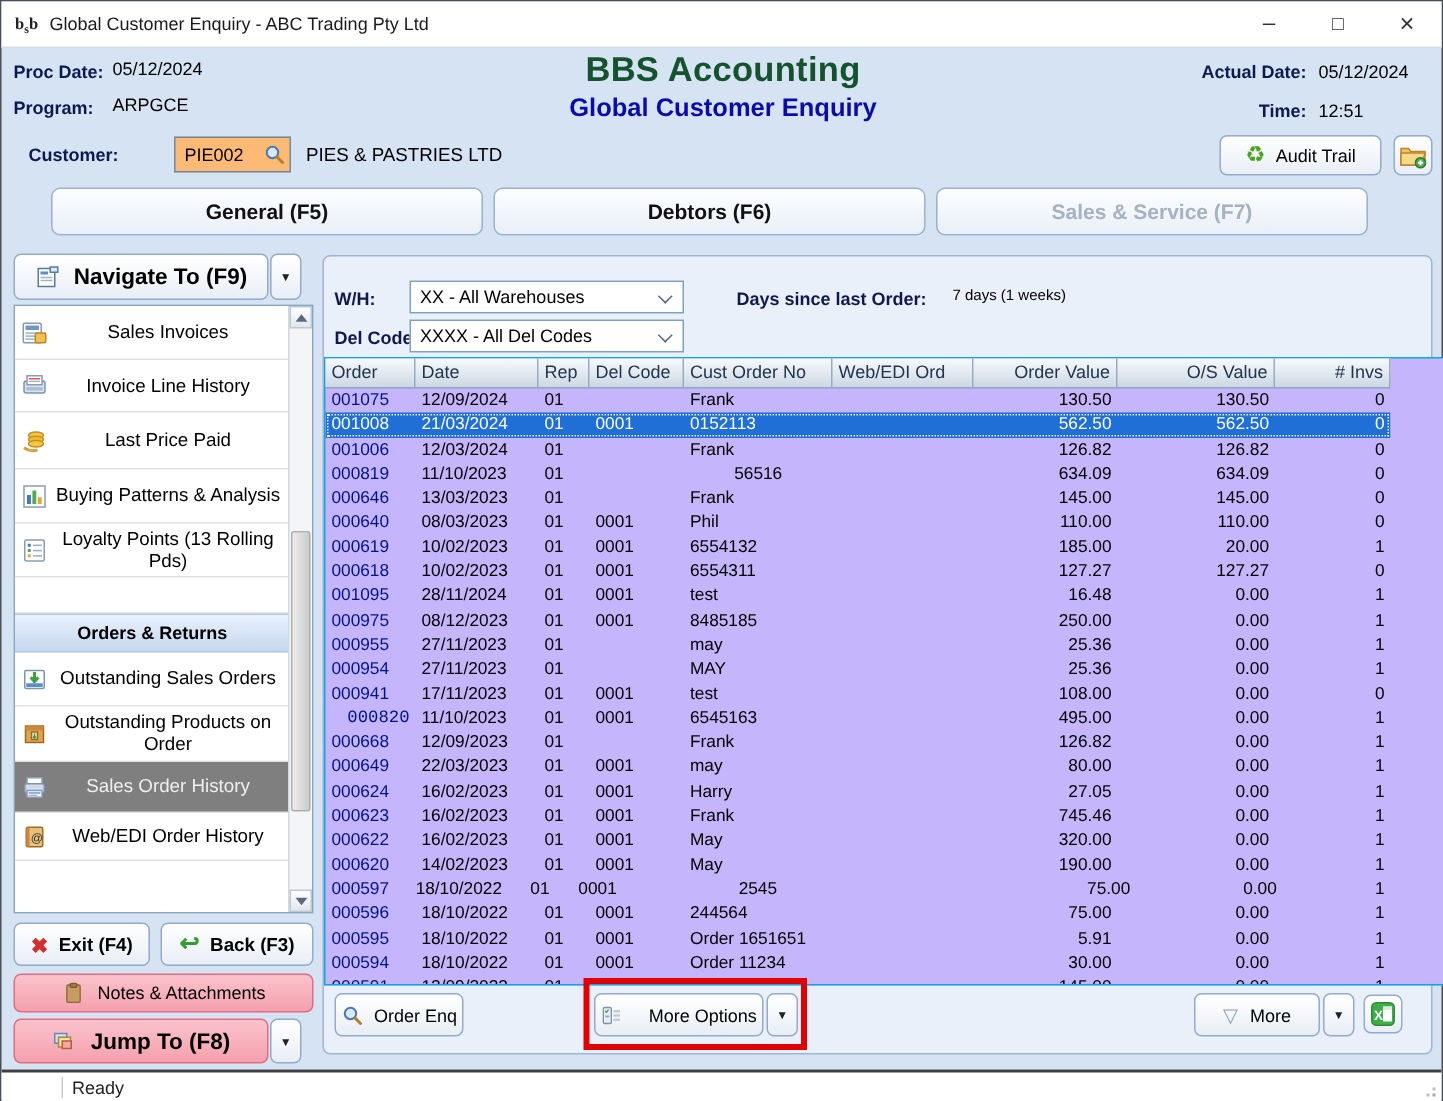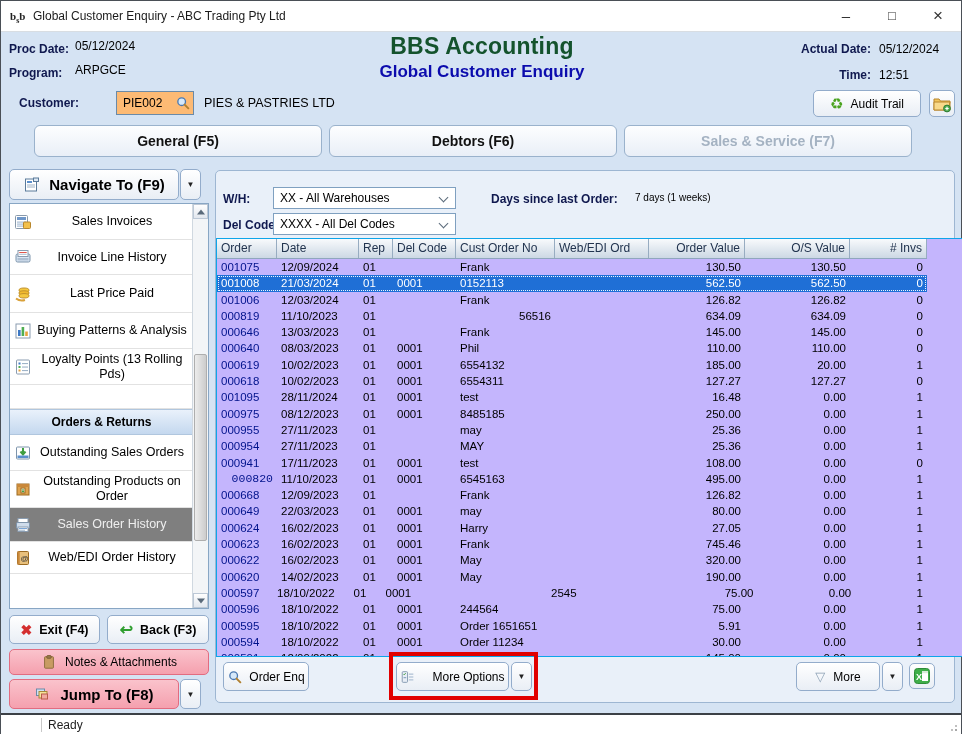--- a/index.html
+++ b/index.html
@@ -393,21 +393,21 @@
           <span class="t-cell" style="width: 94px; text-align: left;"></span>
           <span class="t-cell" style="width: 96px; text-align: right;">126.82</span>
           <span class="t-cell" style="width: 105px; text-align: right;">126.82</span>
           <span class="t-cell" style="width: 77px; text-align: right;">0</span>
         </div>
         <div class="t-row">
           <span class="t-cell link" style="width: 60px; text-align: left;">000819</span>
           <span class="t-cell" style="width: 82px; text-align: left;">11/10/2023</span>
           <span class="t-cell" style="width: 34px; text-align: left;">01</span>
           <span class="t-cell" style="width: 63px; text-align: left;"></span>
-          <span class="t-cell" style="width: 99px; text-align: right;">56516</span>
+          <span class="t-cell" style="width: 99px; text-align: center;">56516</span>
           <span class="t-cell" style="width: 94px; text-align: left;"></span>
           <span class="t-cell" style="width: 96px; text-align: right;">634.09</span>
           <span class="t-cell" style="width: 105px; text-align: right;">634.09</span>
           <span class="t-cell" style="width: 77px; text-align: right;">0</span>
         </div>
         <div class="t-row">
           <span class="t-cell link" style="width: 60px; text-align: left;">000646</span>
           <span class="t-cell" style="width: 82px; text-align: left;">13/03/2023</span>
           <span class="t-cell" style="width: 34px; text-align: left;">01</span>
           <span class="t-cell" style="width: 63px; text-align: left;"></span>
@@ -580,21 +580,21 @@
           <span class="t-cell" style="width: 94px; text-align: left;"></span>
           <span class="t-cell" style="width: 96px; text-align: right;">190.00</span>
           <span class="t-cell" style="width: 105px; text-align: right;">0.00</span>
           <span class="t-cell" style="width: 77px; text-align: right;">1</span>
         </div>
         <div class="t-row">
           <span class="t-cell link" style="width: 60px; text-align: left;">000597</span>
           <span class="t-cell" style="width: 82px; text-align: left;">18/10/2022</span>
           <span class="t-cell" style="width: 34px; text-align: left;">01</span>
           <span class="t-cell" style="width: 63px; text-align: left;">0001</span>
-          <span class="t-cell" style="width: 99px; text-align: right; margin-left: 48px;">2545</span>
+          <span class="t-cell" style="width: 99px; text-align: left; margin-left: 48px;">2545</span>
           <span class="t-cell" style="width: 94px; text-align: left;"></span>
           <span class="t-cell" style="width: 96px; text-align: right;">75.00</span>
           <span class="t-cell" style="width: 105px; text-align: right;">0.00</span>
           <span class="t-cell" style="width: 77px; text-align: right;">1</span>
         </div>
         <div class="t-row">
           <span class="t-cell link" style="width: 60px; text-align: left;">000596</span>
           <span class="t-cell" style="width: 82px; text-align: left;">18/10/2022</span>
           <span class="t-cell" style="width: 34px; text-align: left;">01</span>
           <span class="t-cell" style="width: 63px; text-align: left;">0001</span>

